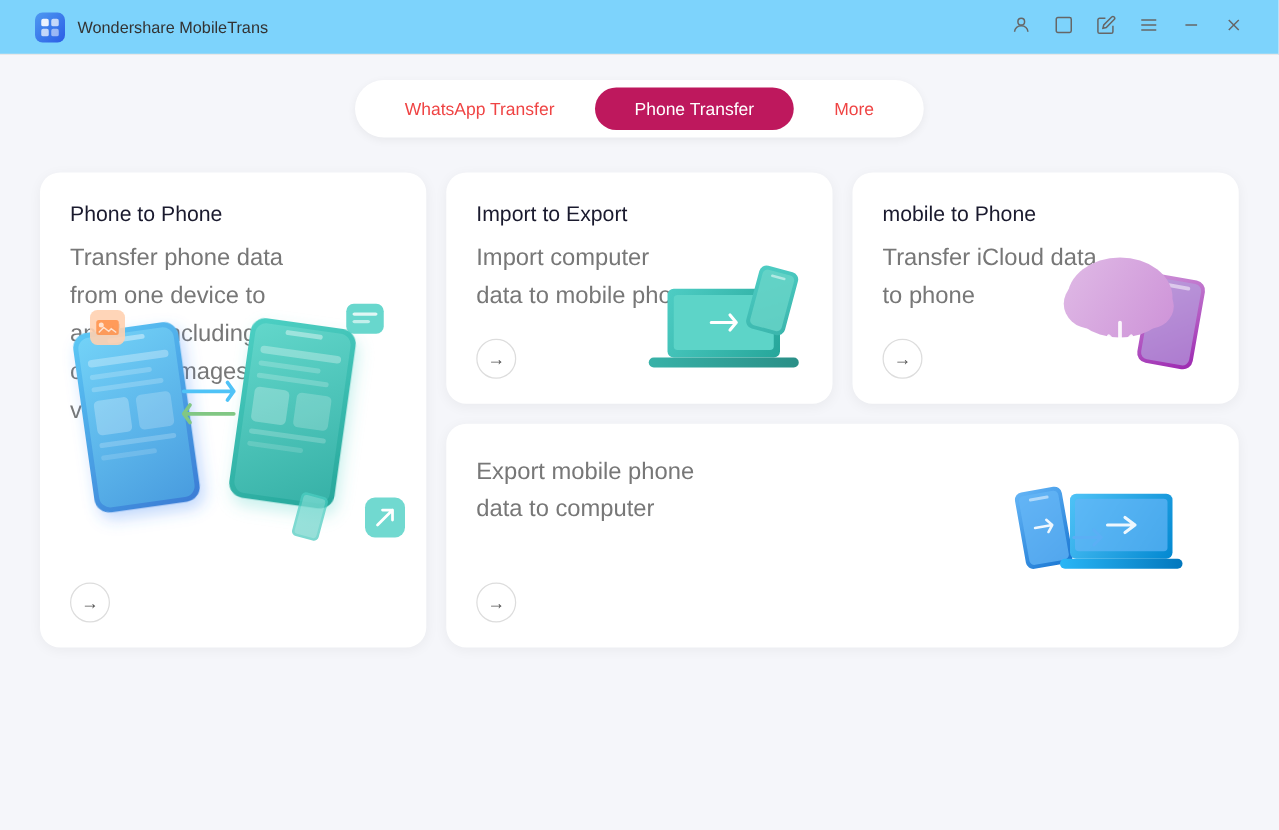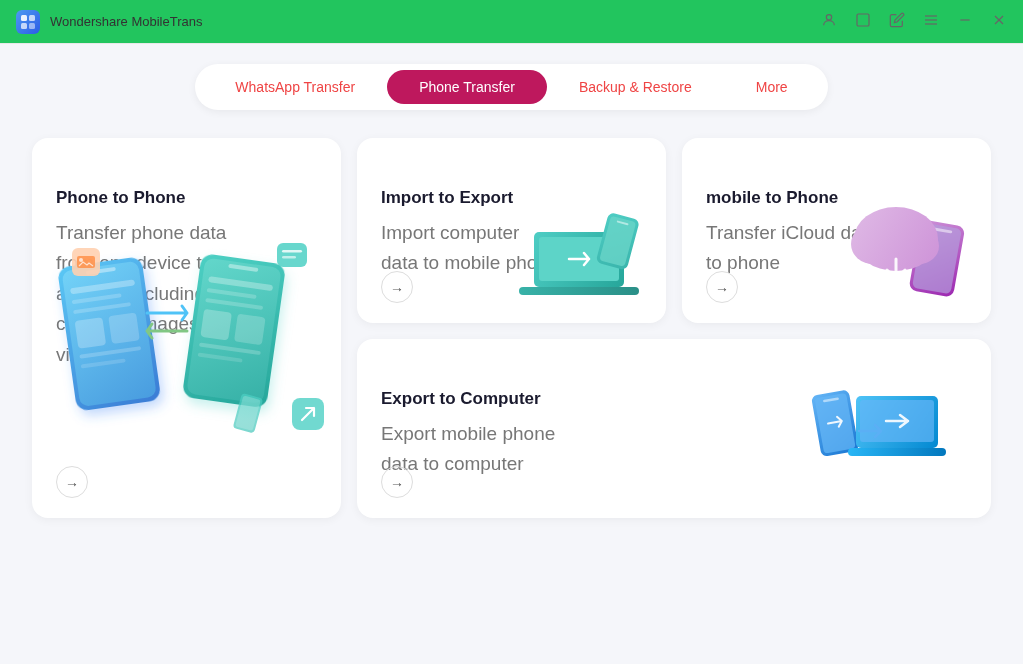--- a/index.html
+++ b/index.html
@@ -9,23 +9,23 @@
       font-family: -apple-system, BlinkMacSystemFont, 'Segoe UI', sans-serif;
       background: #f5f6fa;
       overflow: hidden;
     }
 
     
     .titlebar {
       display: flex;
       align-items: center;
       justify-content: space-between;
-      background: #22c55e;
+      background: #7dd3fc;
       height: 44px;
-      padding: 0 16px;
+      padding: 0 28px;
       border-bottom: 1px solid #e8e8e8;
     }
     .titlebar-left {
       display: flex;
       align-items: center;
       gap: 10px;
     }
     .app-icon {
       width: 24px;
       height: 24px;
@@ -118,24 +118,23 @@
     }
 
     
     .card-large {
       grid-row: span 2;
       min-height: 380px;
     }
 
     .card-title {
       font-size: 17px;
-      font-weight: 700;
+      font-weight: 400;
       color: #1a1a2e;
       margin-bottom: 10px;
-      margin-top: 26px;
     }
     .card-desc {
       font-size: 19px;
       color: #777;
       line-height: 1.6;
       max-width: 180px;
     }
 
     .card-arrow {
       position: absolute;
@@ -212,21 +211,20 @@
       </svg>
     </span>
   </div>
 </div>
 
 <div class="main-content">
 
   <nav class="nav-tabs">
     <div class="nav-tab">WhatsApp Transfer</div>
     <div class="nav-tab active">Phone Transfer</div>
-    <div class="nav-tab">Backup &amp; Restore</div>
     <div class="nav-tab">More</div>
   </nav>
 
   <div class="cards-grid">
 
     <div class="card card-large" style="grid-column:1; grid-row:1/3;">
       <div class="card-title">Phone to Phone</div>
       <div class="card-desc">Transfer phone data from one device to another, including contacts, images, videos, etc.</div>
 
       <div style="position:absolute; bottom:60px; left:15px; right:15px; height:220px;">
@@ -387,21 +385,20 @@
             <linearGradient id="cloudGrad" x1="0" y1="20" x2="100" y2="80" gradientUnits="userSpaceOnUse">
               <stop offset="0%" stop-color="#e1bee7"></stop>
               <stop offset="100%" stop-color="#ce93d8"></stop>
             </linearGradient>
           </defs>
         </svg>
       </div>
     </div>
 
     <div class="card" style="grid-column:2/4; grid-row:2; min-height:175px;">
-      <div class="card-title">Export to Computer</div>
       <div class="card-desc">Export mobile phone data to computer</div>
       <div class="card-arrow">→</div>
 
       <div style="position:absolute; right:40px; bottom:8px;">
         <svg width="160" height="140" viewBox="0 0 160 140" fill="none">
 
           <g transform="translate(20, 30) rotate(-10)">
             <rect width="38" height="62" rx="6" fill="url(#exportPhoneGrad)"></rect>
             <rect x="3" y="3" width="32" height="56" rx="4" fill="#64b5f6" opacity="0.75"></rect>
             <rect x="11" y="6" width="16" height="2.5" rx="1.2" fill="white" opacity="0.5"></rect>

